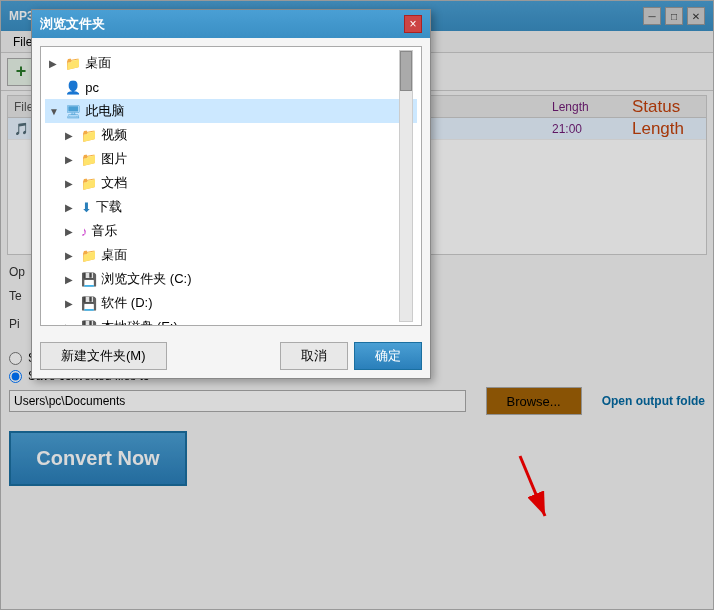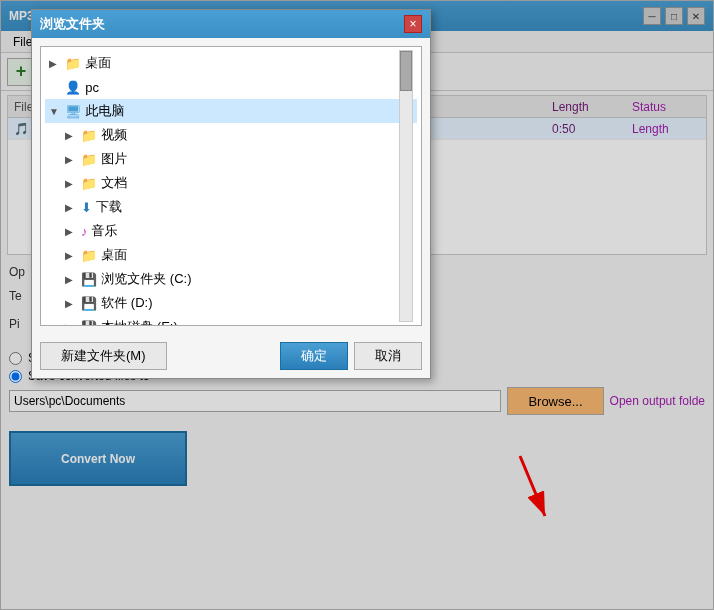--- a/index.html
+++ b/index.html
@@ -103,21 +103,21 @@
     }
     .file-table-header {
       background: #e8e8e8;
       display: flex;
       border-bottom: 1px solid #ccc;
       height: 22px;
       align-items: center;
     }
     .col-file { flex: 1; padding: 0 6px; font-size: 12px; color: #555; }
     .col-length { width: 80px; padding: 0 6px; font-size: 12px; color: #701a75; margin-left: 48px; }
-    .col-status { width: 80px; padding: 0 6px; font-size: 12px; color: #a21caf; }
+    .col-status { width: 80px; padding: 0 6px; font-size: 17px; color: #c2410c; }
 
     .file-row {
       display: flex;
       align-items: center;
       height: 22px;
       border-bottom: 1px solid #eee;
       background: #e8f4ff;
     }
     .file-row .col-file { color: #333; font-size: 12px; display: flex; align-items: center; gap: 4px; }
     .file-icon { color: #ff6600; font-size: 12px; }
@@ -184,53 +184,54 @@
     .radio-row {
       display: flex;
       align-items: center;
       margin-bottom: 4px;
       gap: 6px;
       font-size: 12px;
     }
     .path-row {
       display: flex;
       align-items: center;
-      gap: 6px;
+      gap: 20px;
       margin-bottom: 8px;
     }
     .path-input {
       flex: 1;
       height: 22px;
       border: 1px solid #aaa;
       padding: 0 4px;
       font-size: 12px;
       background: white;
     }
     .browse-btn {
       height: 22px;
       padding: 0 10px;
-      background: #fdba74;
+      background: #a16207;
       border: 1px solid #aaa;
       font-size: 12px;
       cursor: pointer;
     }
     .open-folder-link {
-      color: #a21caf;
+      color: #0369a1;
       font-size: 12px;
       text-decoration: none;
       cursor: pointer;
+      font-weight: bold;
     }
 
     .convert-btn {
       width: 178px;
       height: 55px;
       background: linear-gradient(to bottom, #4a9fd4, #2a7fba);
       border: 2px solid #1a6fa0;
       color: white;
-      font-size: 12px;
+      font-size: 20px;
       font-weight: bold;
       cursor: pointer;
       margin: 4px 8px;
     }
 
     
     .dialog-overlay {
       position: absolute;
       top: 0;
       left: 0;
@@ -376,21 +377,21 @@
       <div class="file-table-header">
         <span class="col-file">File</span>
         <span class="col-length">Length</span>
         <span class="col-status">Status</span>
       </div>
       <div class="file-row">
         <div class="col-file">
           <span class="file-icon">🎵</span>
           <span>我</span>
         </div>
-        <span class="col-length">0:50</span>
+        <span class="col-length">21:00</span>
         <span class="col-status">Length</span>
       </div>
     </div>
 
     <div class="bottom-controls">
       <div class="control-row">
         <span class="control-label">Op</span>
       </div>
       <div class="control-row">
         <span class="control-label">Te</span>
@@ -528,19 +529,19 @@
         </div>
 
         <div class="scrollbar-track">
           <div class="scrollbar-thumb"></div>
         </div>
       </div>
     </div>
     <div class="dialog-footer">
       <button class="dialog-btn btn-new-folder">新建文件夹(M)</button>
       <div style="display:flex; gap:6px;">
+        <button class="dialog-btn btn-cancel">取消</button>
         <button class="dialog-btn btn-ok">确定</button>
-        <button class="dialog-btn btn-cancel">取消</button>
       </div>
     </div>
   </div>
 
 </div>
 
 </body></html>

